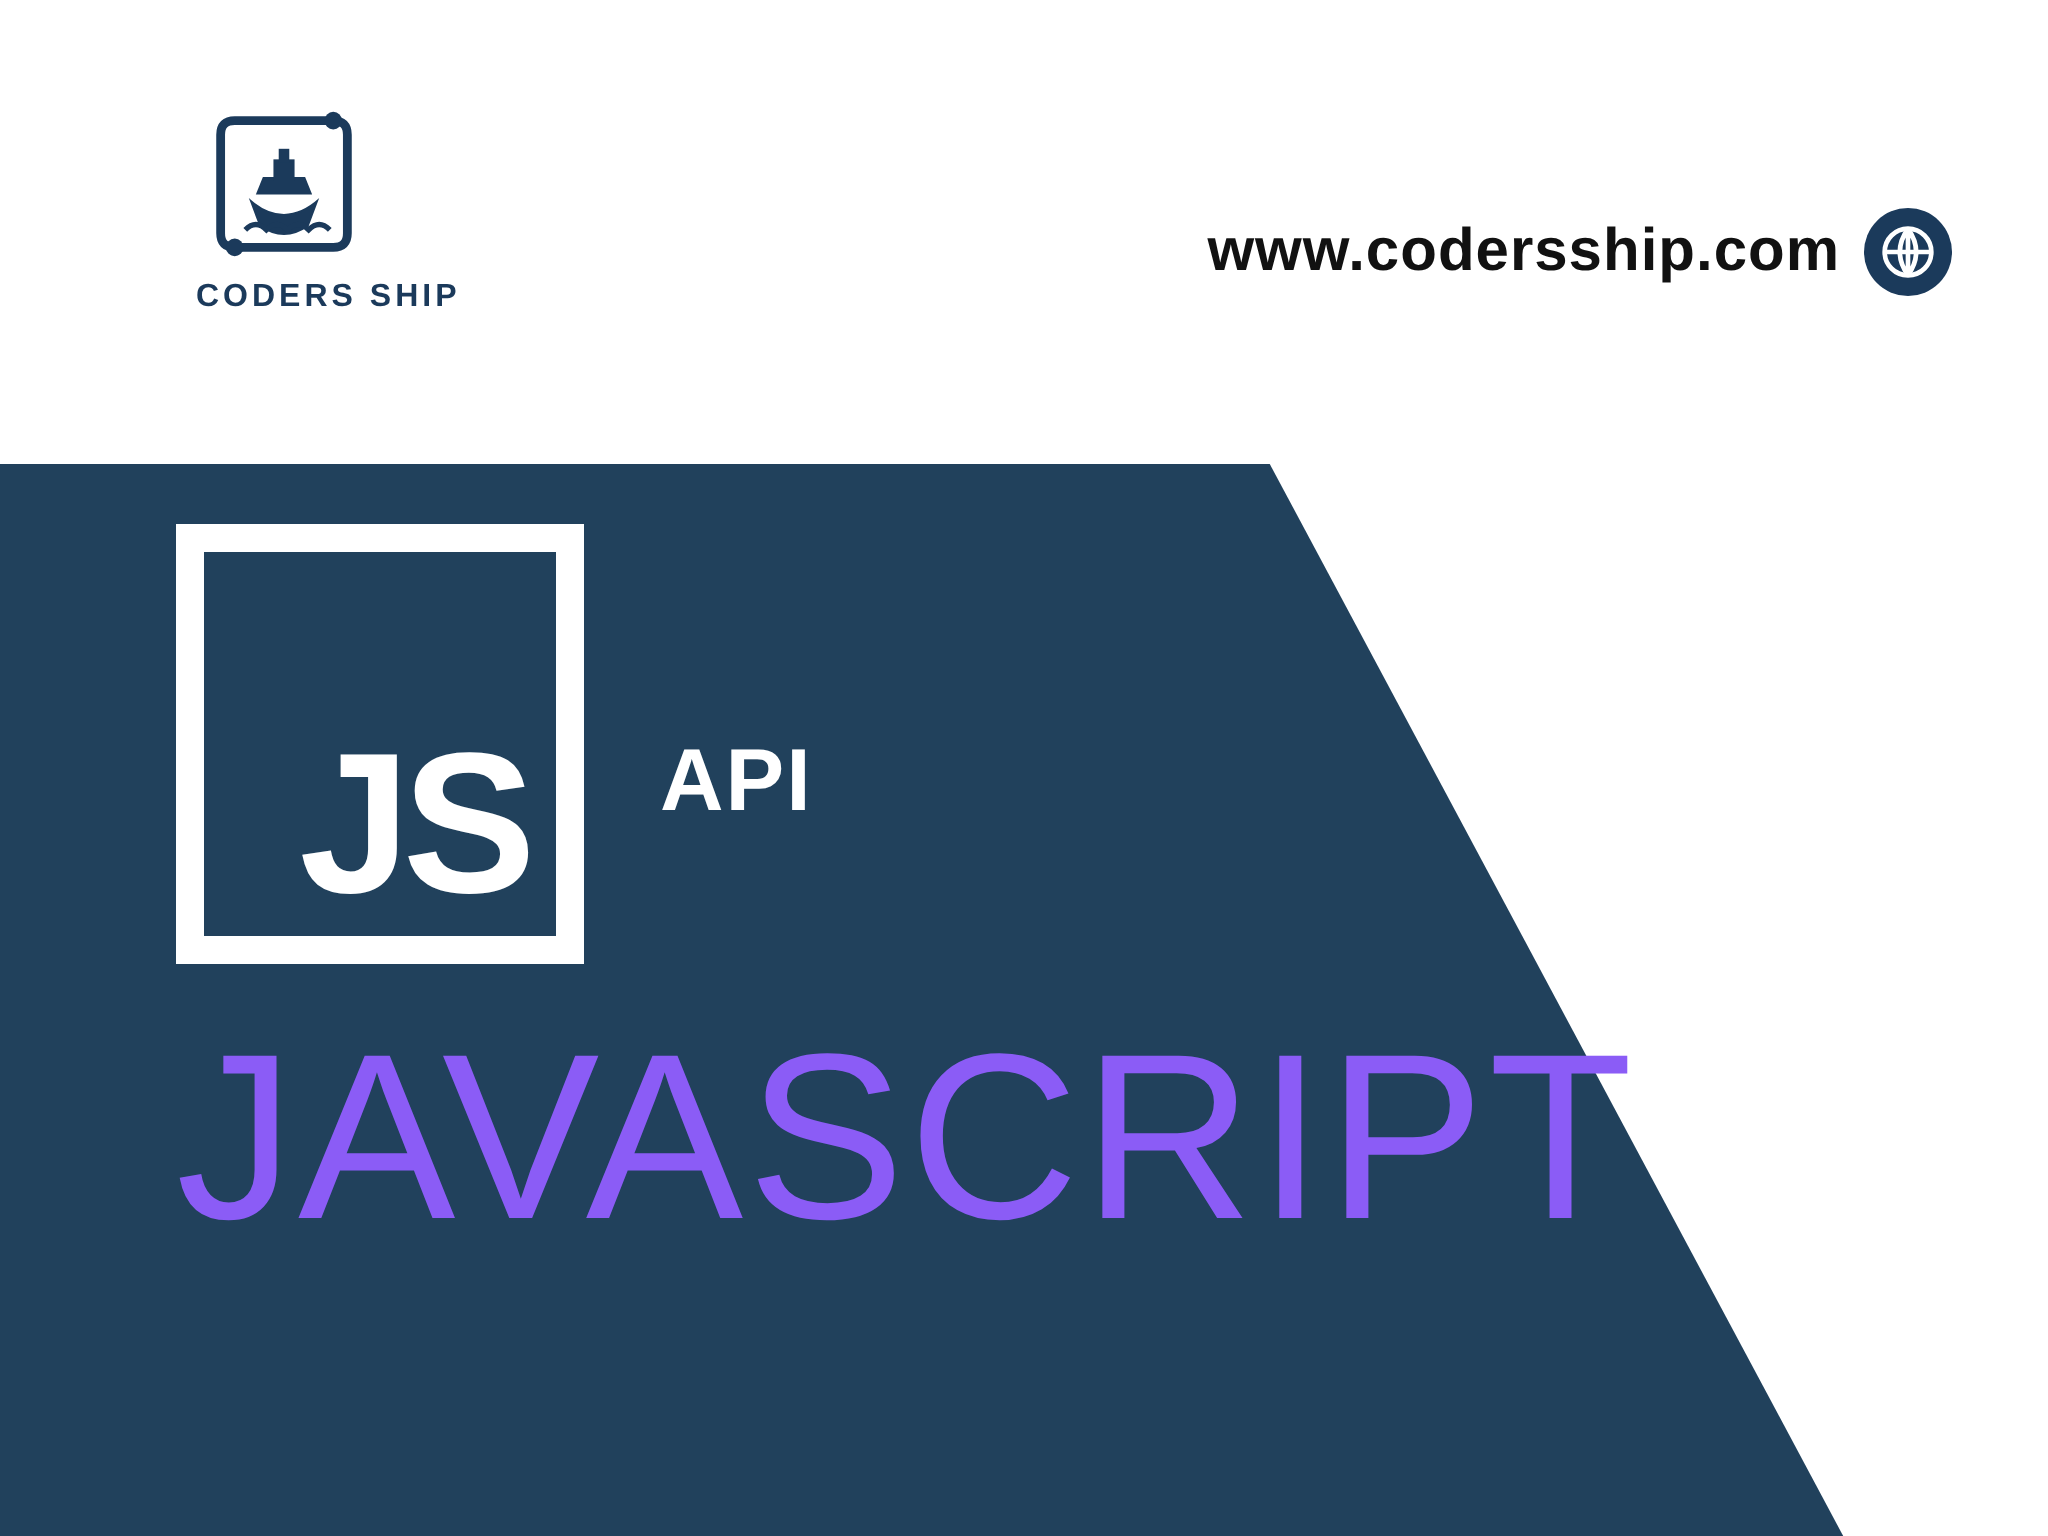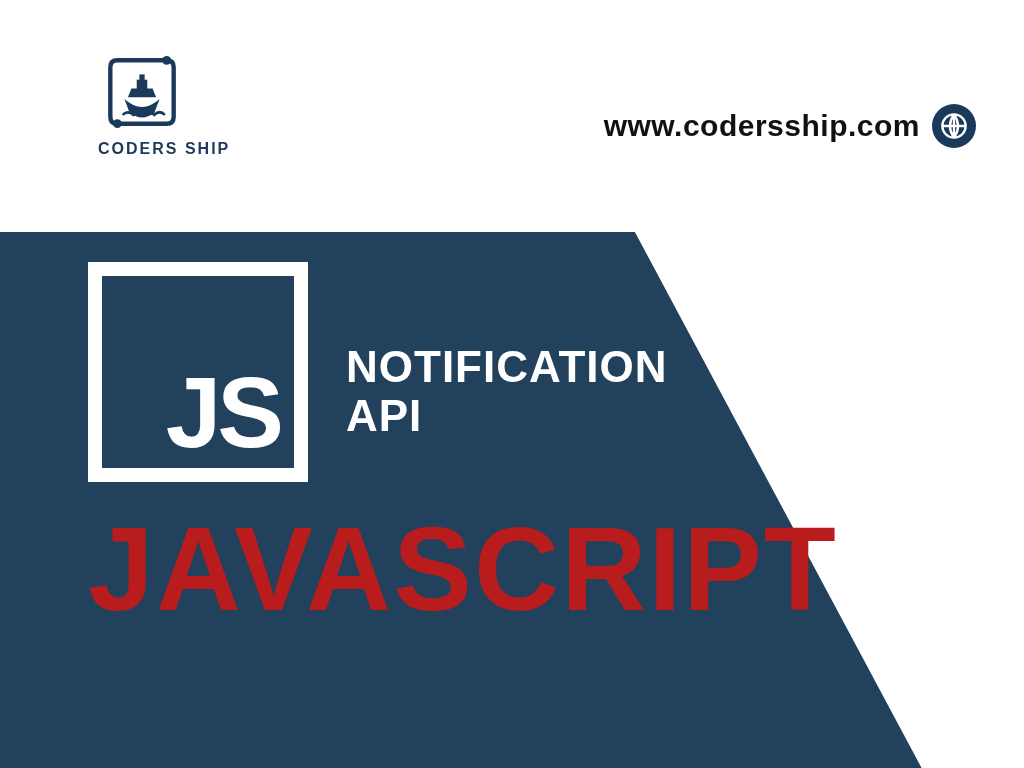--- a/index.html
+++ b/index.html
@@ -66,21 +66,21 @@
     color: #ffffff;
   }
 
   .js-row {
     display: flex;
     align-items: center;
     gap: 38px;
   }
 
   .js-badge {
-    width: 220px;
+    width: 204px;
     height: 220px;
     border: 14px solid #ffffff;
     position: relative;
   }
   .js-letters {
     position: absolute;
     right: 14px;
     bottom: 6px;
     font-size: 100px;
     font-weight: 800;
@@ -94,23 +94,23 @@
     font-weight: 800;
     line-height: 1.12;
     letter-spacing: 1px;
     color: #ffffff;
     margin-top: 38px;
   }
 
   .big-title {
     margin-top: 28px;
     font-size: 118px;
-    font-weight: 700;
+    font-weight: 400;
     letter-spacing: 2px;
-    color: #b91c1c;
+    color: #8b5cf6;
     line-height: 1;
   }
 </style>
 </head>
 <body>
 
 <div class="logo-block">
   <svg class="logo-svg" viewBox="0 0 100 100">
 
     <path d="M22 14 h56 q8 0 8 8 v56 q0 8 -8 8 h-56 q-8 0 -8 -8 v-56 q0 -8 8 -8 Z" fill="none" stroke="#1b3a5b" stroke-width="5" stroke-linejoin="round"></path>
@@ -141,18 +141,17 @@
 </div>
 
 <div class="dark-block"></div>
 
 <div class="content">
   <div class="js-row">
     <div class="js-badge">
       <span class="js-letters">JS</span>
     </div>
     <div class="api-text">
-      <div>NOTIFICATION</div>
       <div>API</div>
     </div>
   </div>
   <div class="big-title">JAVASCRIPT</div>
 </div>
 
 </body></html>

